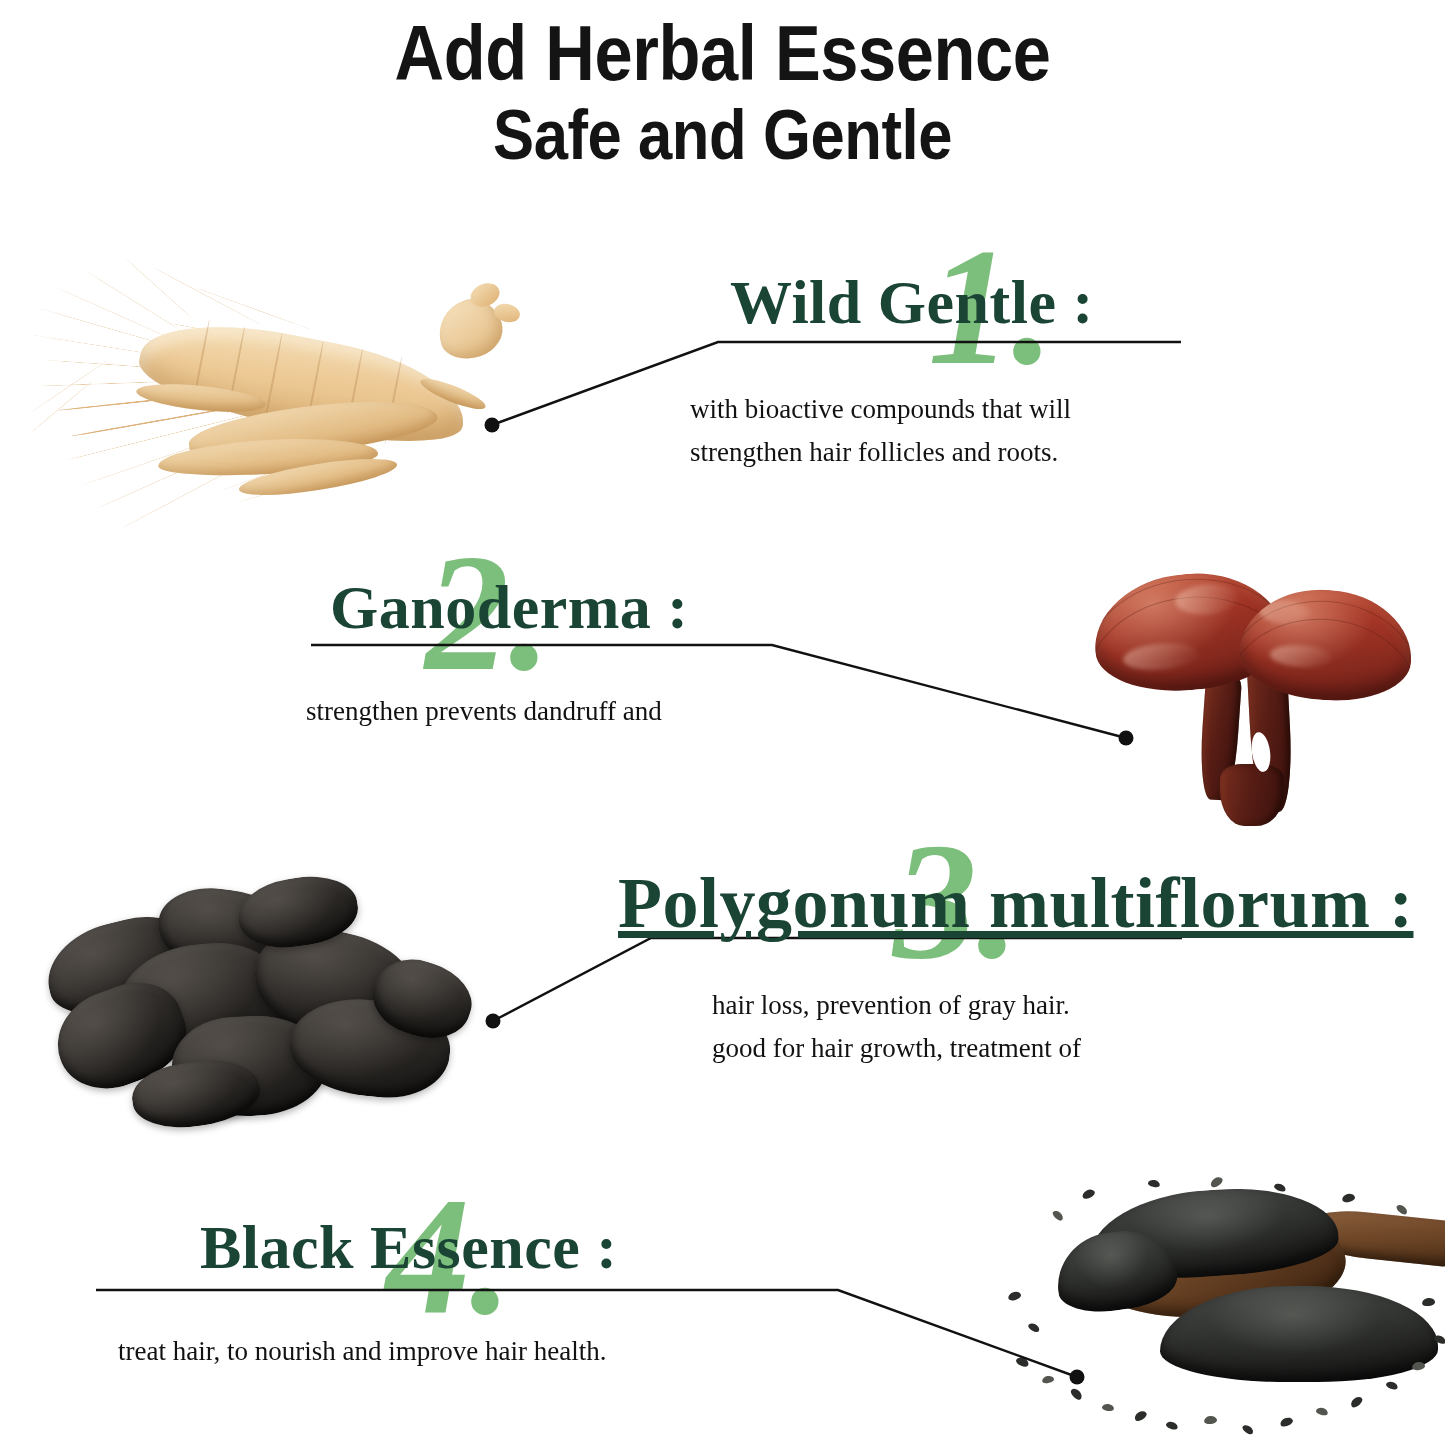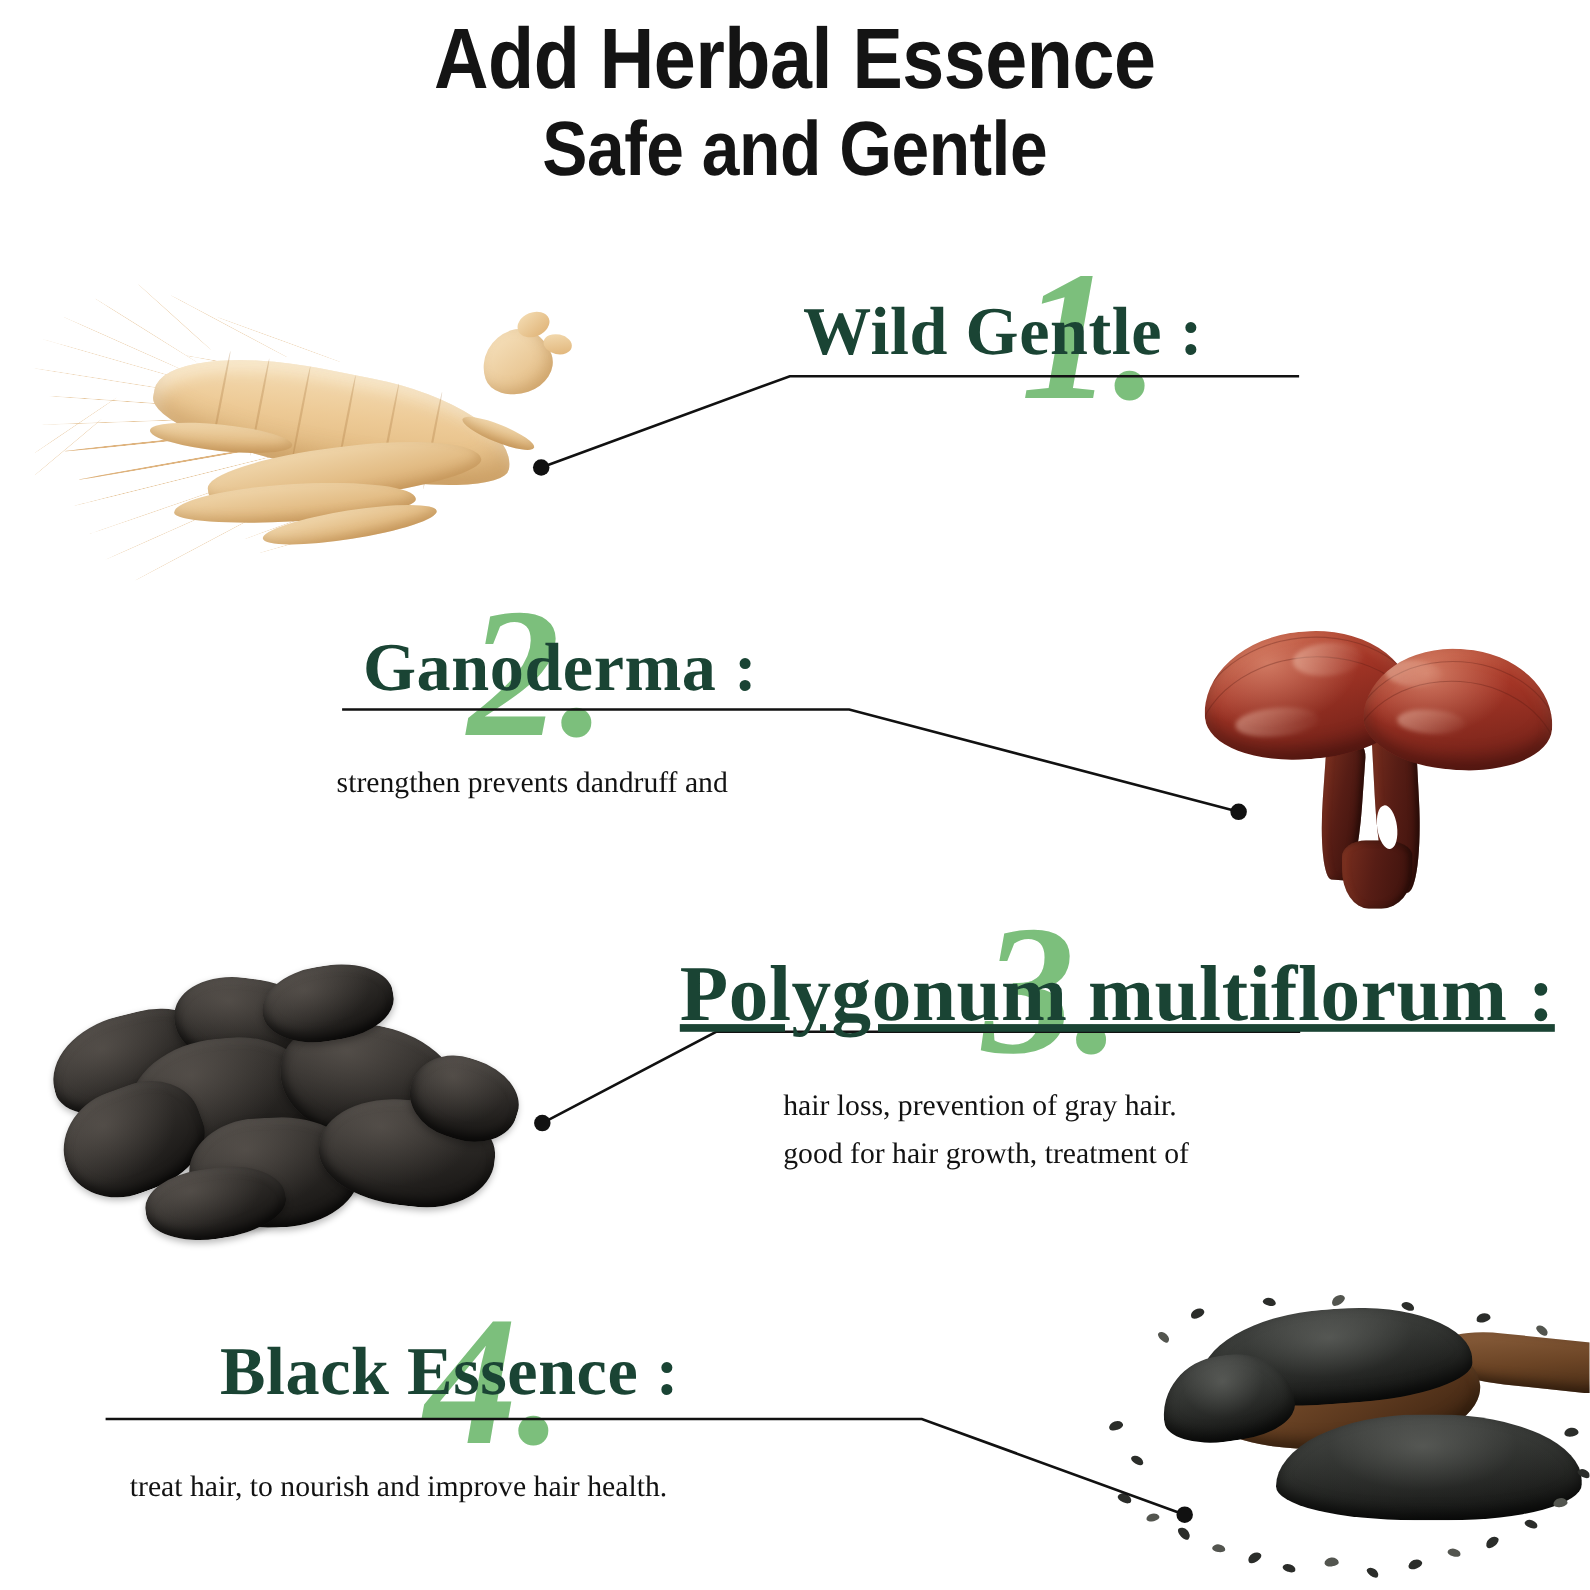--- a/index.html
+++ b/index.html
@@ -251,20 +251,22 @@
        border-radius:50%; transform:rotate(-9deg);"></div>
   <div class="gin-leg" style="left:118px; top:108px; width:130px; height:24px;
        border-radius:50%; transform:rotate(6deg);"></div>
   <div class="gin-leg" style="left:400px; top:108px; width:70px; height:16px;
        border-radius:50%; transform:rotate(22deg);"></div>
 </div>
 
 <div class="num" style="left:928px; top:222px; font-size:168px;">1.</div>
 <div class="heading" style="left:730px; top:267px; font-size:62px;">Wild Gentle :</div>
 <div class="body-text" style="left:690px; top:388px; width:520px;">
+  <div>with bioactive compounds that will</div>
+  <div>strengthen hair follicles and roots.</div>
 </div>
 
 <div class="num" style="left:425px; top:528px; font-size:168px;">2.</div>
 <div class="heading" style="left:330px; top:572px; font-size:62px;">Ganoderma :</div>
 <div class="body-text" style="left:306px; top:690px; width:520px;">
   <div>strengthen prevents dandruff and</div>
 </div>
 
 <div class="photo" style="left:1062px; top:552px; width:360px; height:280px;">
 

